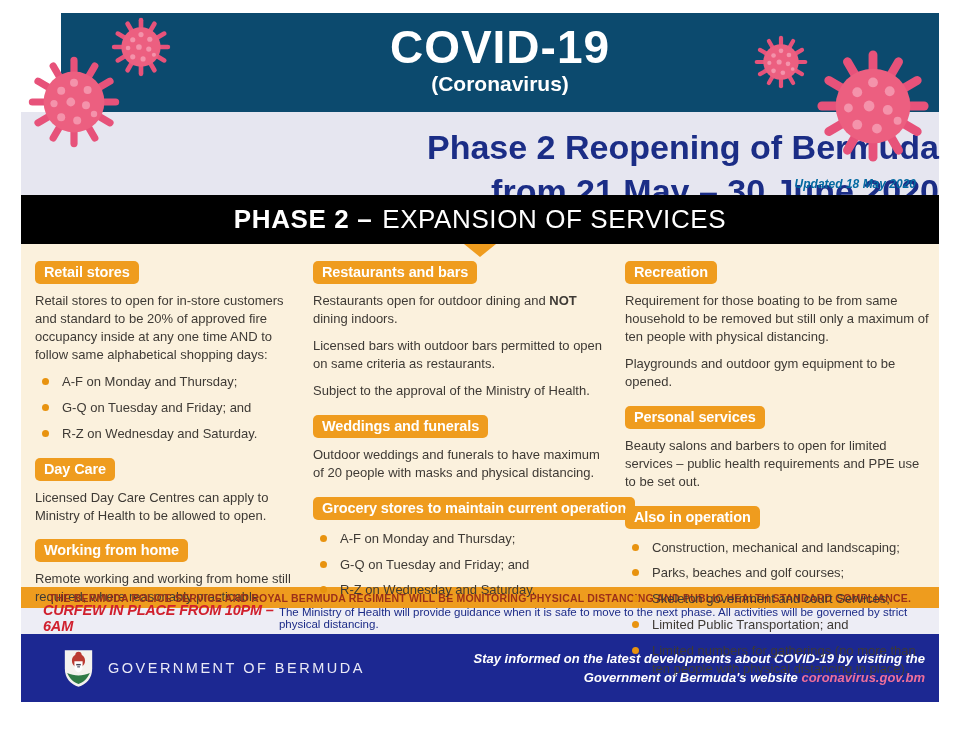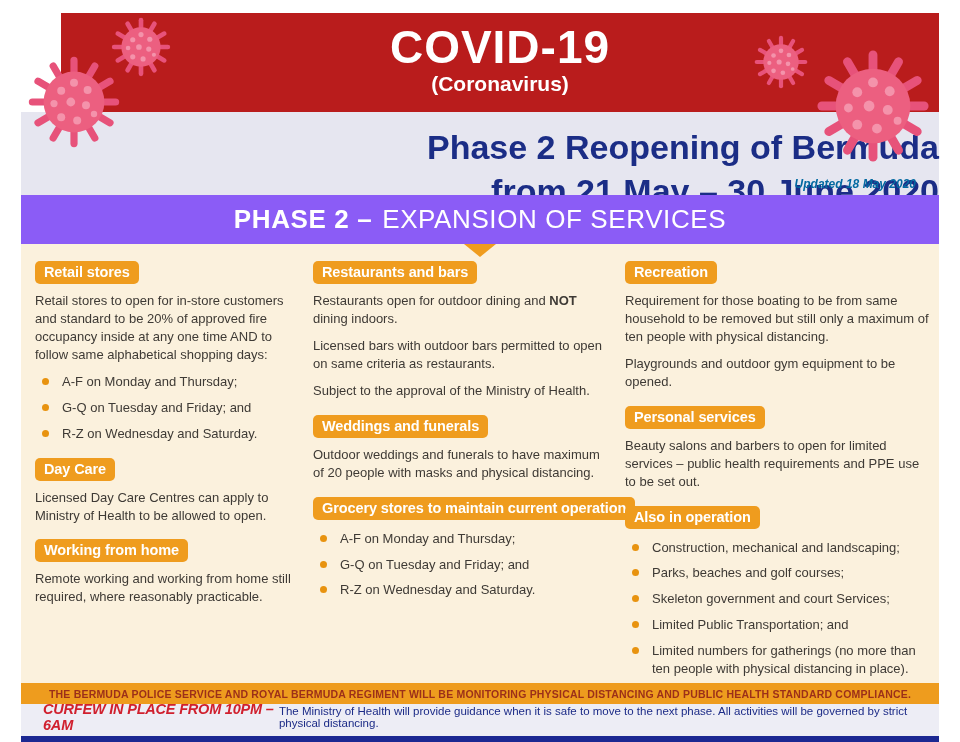--- a/index.html
+++ b/index.html
@@ -1,51 +1,51 @@
 <!DOCTYPE html>
 <html><head>
 <meta charset="utf-8">
 <style>
   html,body{margin:0;padding:0;background:#ffffff;}
   body{width:960px;height:742px;font-family:"Liberation Sans",sans-serif;overflow:hidden;}
   .poster{position:relative;width:918px;margin:13px 21px 0 21px;}
 
   
   .top-wrap{position:relative;}
-  .hdr{height:99px;background:#b91c1c;text-align:center;color:#fff;margin-left:40px;}
+  .hdr{height:99px;background:#0c4a6e;text-align:center;color:#fff;margin-left:40px;}
   .covid-title{padding-top:10px;font-size:46px;font-weight:800;letter-spacing:1px;line-height:1.05;}
   .covid-sub{font-size:21px;font-weight:700;margin-top:1px;}
   .hero{height:83px;background:#e6e6f0;position:relative;text-align:right;}
   .hero-title{padding-top:14px;font-size:34px;font-weight:800;color:#1b2d86;line-height:1.28;}
   .updated{position:absolute;right:23px;bottom:4px;font-size:12px;font-weight:700;font-style:italic;color:#0369a1;}
   .virus{position:absolute;pointer-events:none;}
   .v1{left:89px;top:3px;width:62px;height:62px;}
   .v2{left:5px;top:41px;width:96px;height:96px;}
   .v3{left:732px;top:21px;width:56px;height:56px;}
   .v4{left:793px;top:34px;width:118px;height:118px;}
 
   
-  .banner{height:49px;background:#8b5cf6;color:#fff;display:flex;align-items:center;justify-content:center;position:relative;font-size:26px;letter-spacing:.6px;}
+  .banner{height:49px;background:#000000;color:#fff;display:flex;align-items:center;justify-content:center;position:relative;font-size:26px;letter-spacing:.6px;}
   .banner-bold{font-weight:800;margin-right:10px;}
   .banner-light{font-weight:400;}
   .banner-arrow{position:absolute;left:50%;bottom:-13px;margin-left:-16px;width:0;height:0;border-left:16px solid transparent;border-right:16px solid transparent;border-top:13px solid #ef9c1e;}
 
   
-  .body-area{height:439px;background:#fbf1dd;box-sizing:border-box;padding:17px 9px 0 14px;display:flex;justify-content:space-between;}
+  .body-area{height:343px;background:#fbf1dd;box-sizing:border-box;padding:17px 9px 0 14px;display:flex;justify-content:space-between;}
   .col1{width:265px;} .col2{width:299px;} .col3{width:305px;}
   .sec{margin-bottom:15px;}
   .badge{display:inline-block;background:#ef9c1e;color:#fff;font-weight:700;font-size:14.5px;padding:3px 9px 4px;border-radius:5px;margin-bottom:8px;white-space:nowrap;letter-spacing:-.1px;}
   .body-area p{margin:0 0 9px;font-size:13px;line-height:1.38;color:#3e3a35;}
   .body-area ul{list-style:none;margin:2px 0 0;padding:0;}
   .body-area li{position:relative;padding-left:27px;margin-bottom:8px;font-size:13px;line-height:1.38;color:#3e3a35;}
   .dot{position:absolute;left:7px;top:5px;width:7px;height:7px;border-radius:50%;background:#e8930f;}
 
   
   .police{height:21px;background:#ee9c1e;color:#9c3019;font-weight:700;font-size:10.5px;display:flex;align-items:center;justify-content:center;letter-spacing:.2px;}
-  .curfew-strip{height:32px;background:#ededf5;display:flex;align-items:center;justify-content:space-between;padding:0 8px 6px 22px;box-sizing:border-box;}
+  .curfew-strip{height:26px;background:#ededf5;display:flex;align-items:center;justify-content:space-between;padding:0 8px 6px 22px;box-sizing:border-box;}
   .curfew{color:#d0202e;font-weight:800;font-style:italic;font-size:14.5px;letter-spacing:-.2px;}
   .ministry{color:#1c2b87;font-weight:500;font-size:11.5px;}
 
   
   .footer{height:68px;background:#1c2892;display:flex;align-items:center;padding:0 10px 0 42px;box-sizing:border-box;color:#fff;}
   .coat{width:31px;height:41px;flex:0 0 auto;}
   .gov-label{margin-left:14px;font-size:14.5px;letter-spacing:2.5px;color:#e9e9f6;font-weight:400;}
   .stay{margin-left:auto;text-align:right;font-style:italic;font-weight:700;font-size:13px;line-height:1.5;padding-right:4px;}
   .site-link{color:#ef6f9a;cursor:pointer;}
 </style>

